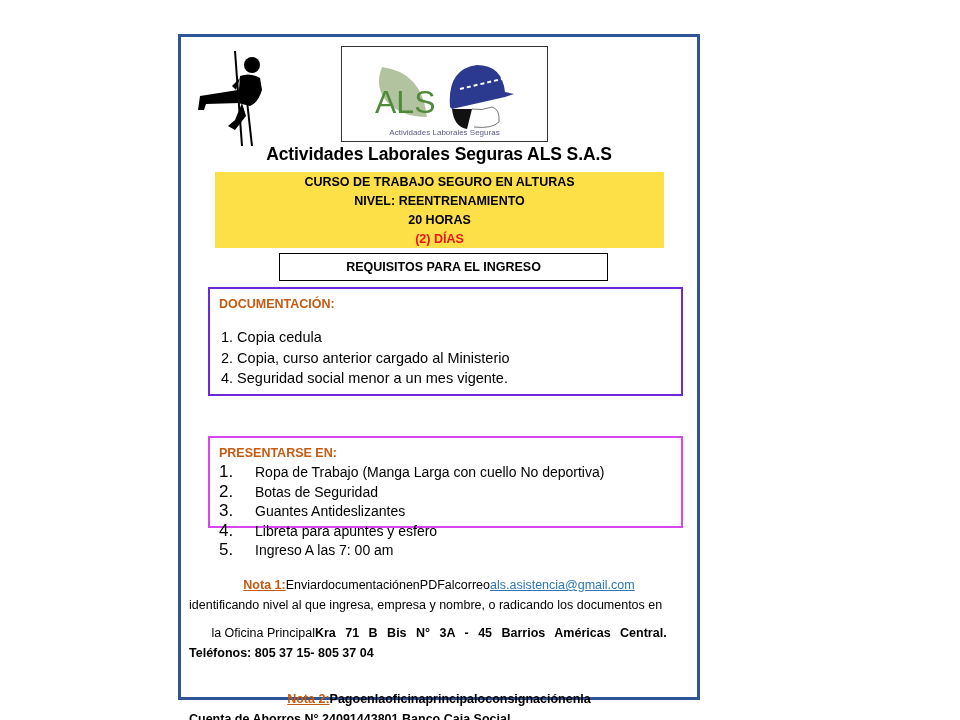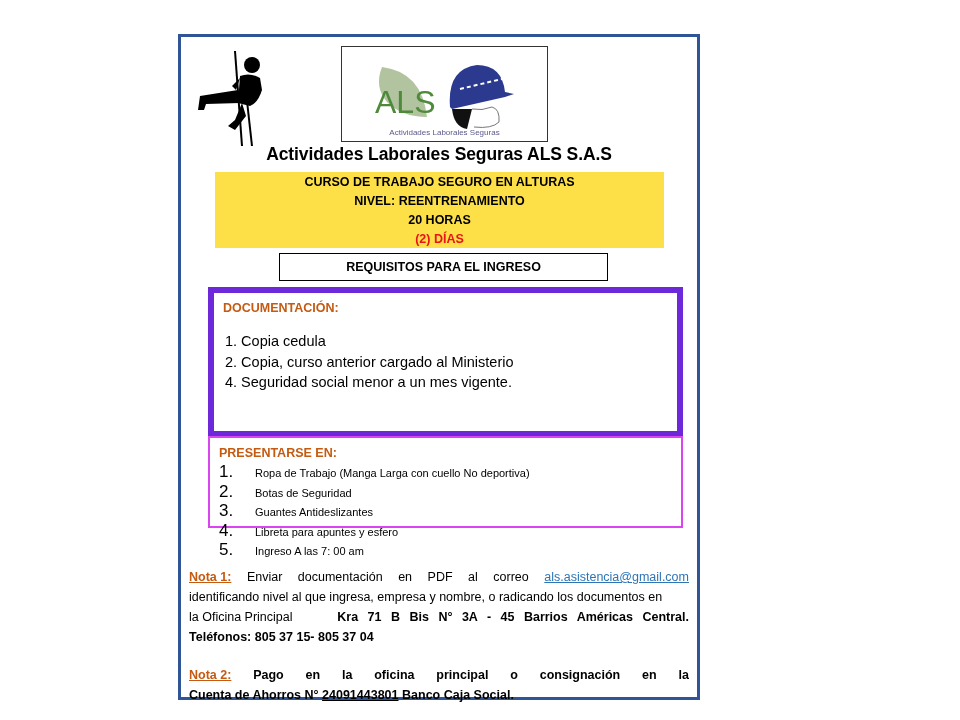--- a/index.html
+++ b/index.html
@@ -13,38 +13,38 @@
   .logo-box svg { position: absolute; left: 0; top: 0; }
   .logo-caption { position: absolute; left: 0; right: 0; bottom: 4px; text-align: center; font-size: 8px; color: #5a5a8a; }
 
   .company { position: absolute; left: 178px; width: 522px; top: 144px; text-align: center; font-weight: bold; font-size: 17.5px; letter-spacing: -0.1px; }
 
   .course { position: absolute; left: 215px; top: 172px; width: 449px; height: 76px; background: #fde047; text-align: center; font-weight: bold; font-size: 12.5px; line-height: 19px; padding-top: 1px; box-sizing: border-box; }
   .course .red { color: #e8141a; }
 
   .req { position: absolute; left: 279px; top: 253px; width: 329px; height: 28px; border: 1px solid #000; box-sizing: border-box; text-align: center; font-weight: bold; font-size: 12.5px; line-height: 26px; }
 
-  .doc-box { position: absolute; left: 208px; top: 287px; width: 475px; height: 150px; border: 6px solid #6d28d9; box-sizing: border-box; }
+  .doc-box { position: absolute; left: 208px; top: 287px; width: 475px; height: 109px; border: 2px solid #6d28d9; box-sizing: border-box; }
   .section-title { color: #c55a11; font-weight: bold; font-size: 12.5px; }
   .doc-box .section-title { position: absolute; left: 9px; top: 8px; }
   .doc-list { position: absolute; left: 11px; top: 38px; font-size: 14.5px; line-height: 20.5px; }
 
   .pres-box { position: absolute; left: 208px; top: 436px; width: 475px; height: 92px; border: 2px solid #d946ef; box-sizing: border-box; }
   .pres-box .section-title { position: absolute; left: 9px; top: 8px; }
   .pres-list { position: absolute; left: 9px; top: 24px; }
   .pres-item { display: flex; align-items: baseline; height: 19.5px; }
   .pres-num { width: 36px; font-size: 17px; }
-  .pres-text { font-size: 11px; text-align: right; }
+  .pres-text { font-size: 14px; text-align: right; }
 
   .notes { position: absolute; left: 189px; top: 567px; width: 500px; font-size: 12.5px; line-height: 20px; text-align: justify; }
   .note-label { color: #c55a11; font-weight: bold; text-decoration: underline; }
   .email { color: #2e75b6; text-decoration: underline; }
   .bold { font-weight: bold; }
   .ul { text-decoration: underline; }
-  .justify-line { display: flex; justify-content: space-between; }
+  .justify-line { display: flex; justify-content: center; margin-top: 8px; }
   .gap { height: 18px; }
 </style>
 </head>
 <body>
 
 <div class="frame"></div>
 
 <svg class="climber" viewBox="0 0 80 100">
   <line x1="45" y1="3" x2="52" y2="98" stroke="#000" stroke-width="2"></line>
   <line x1="55" y1="35" x2="62" y2="98" stroke="#000" stroke-width="2"></line>

